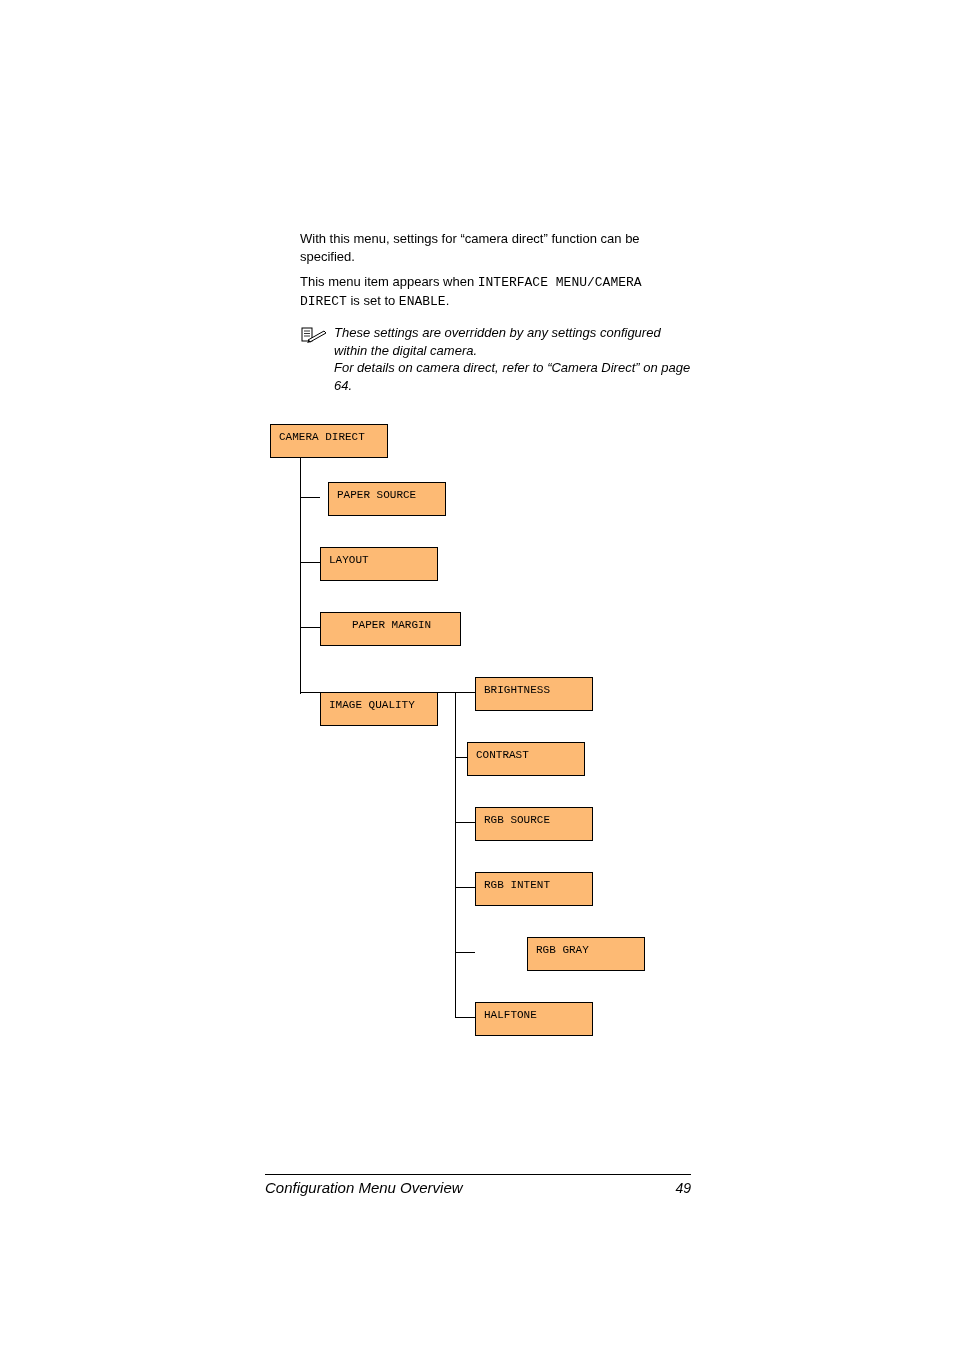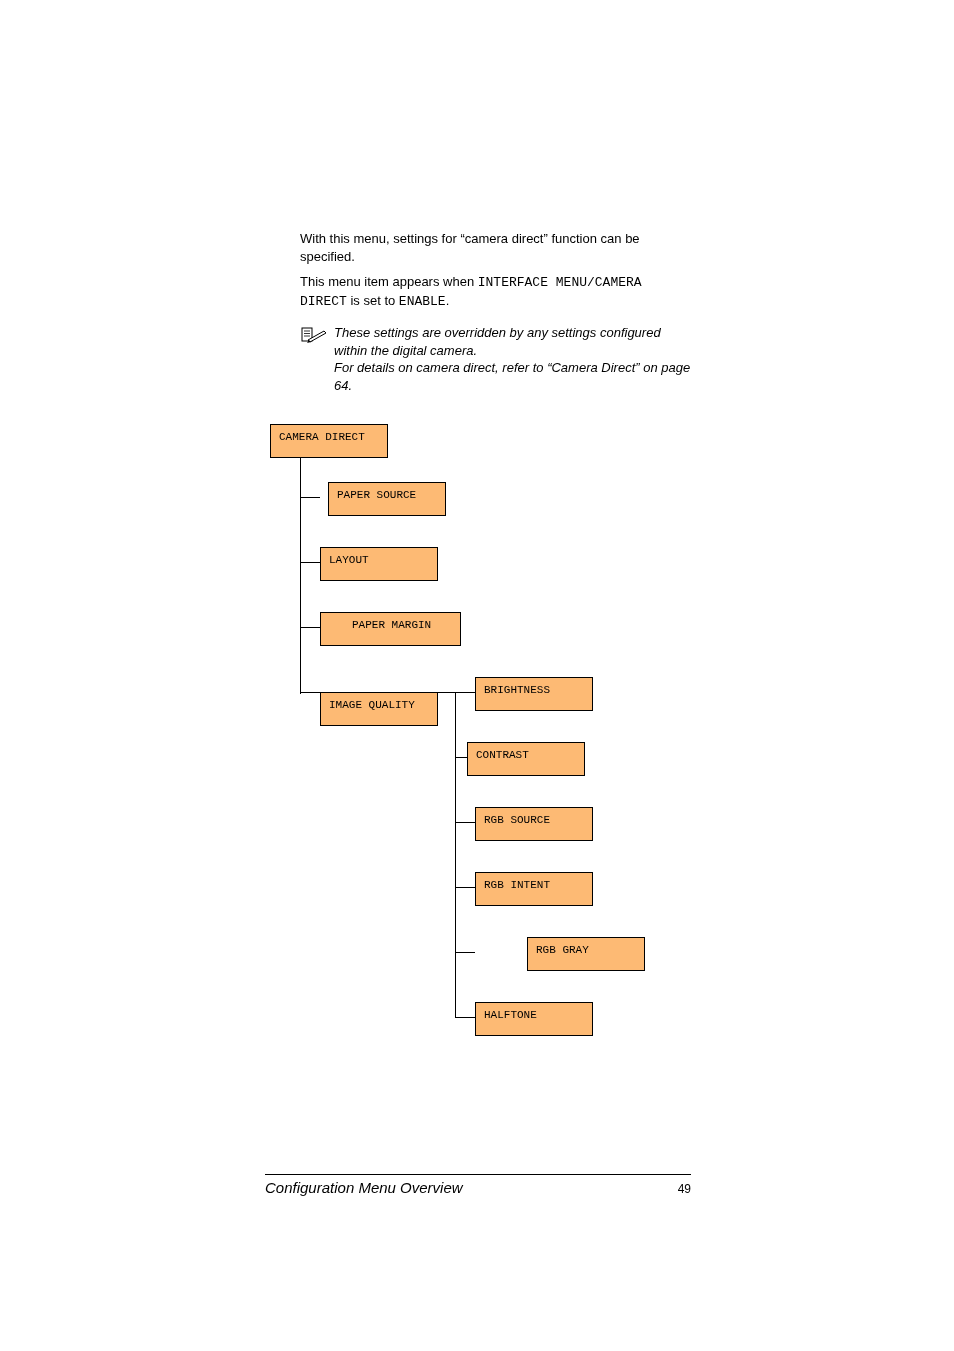--- a/index.html
+++ b/index.html
@@ -89,21 +89,22 @@
     display: flex;
     justify-content: space-between;
     align-items: baseline;
     gap: 9px;
   }
   .footer-left {
     font-style: italic;
     font-size: 15px;
   }
   .footer-right {
-    font-size: 12px;
+    font-style: italic;
+    font-size: 14px;
   }
 </style>
 </head>
 <body>
 
 <div class="page">
   <div class="body-block">
     <p>With this menu, settings for “camera direct” function can be specified.</p>
     <p>
       <span>This menu item appears when </span><span class="mono">INTERFACE MENU/CAMERA DIRECT</span><span> is set to </span><span class="mono">ENABLE</span><span>.</span>

